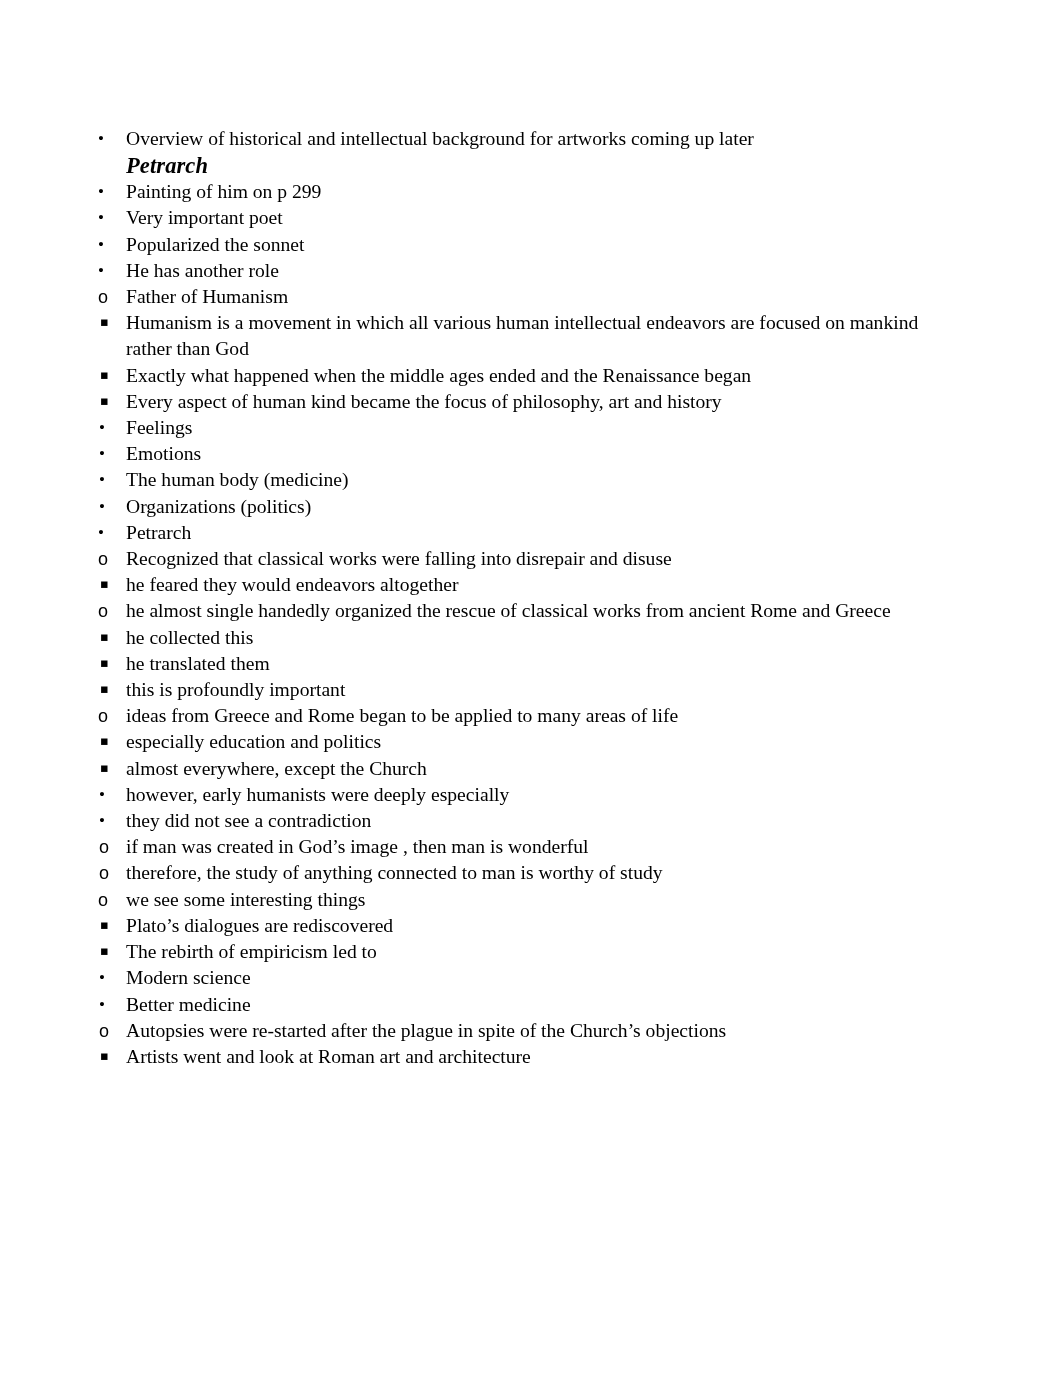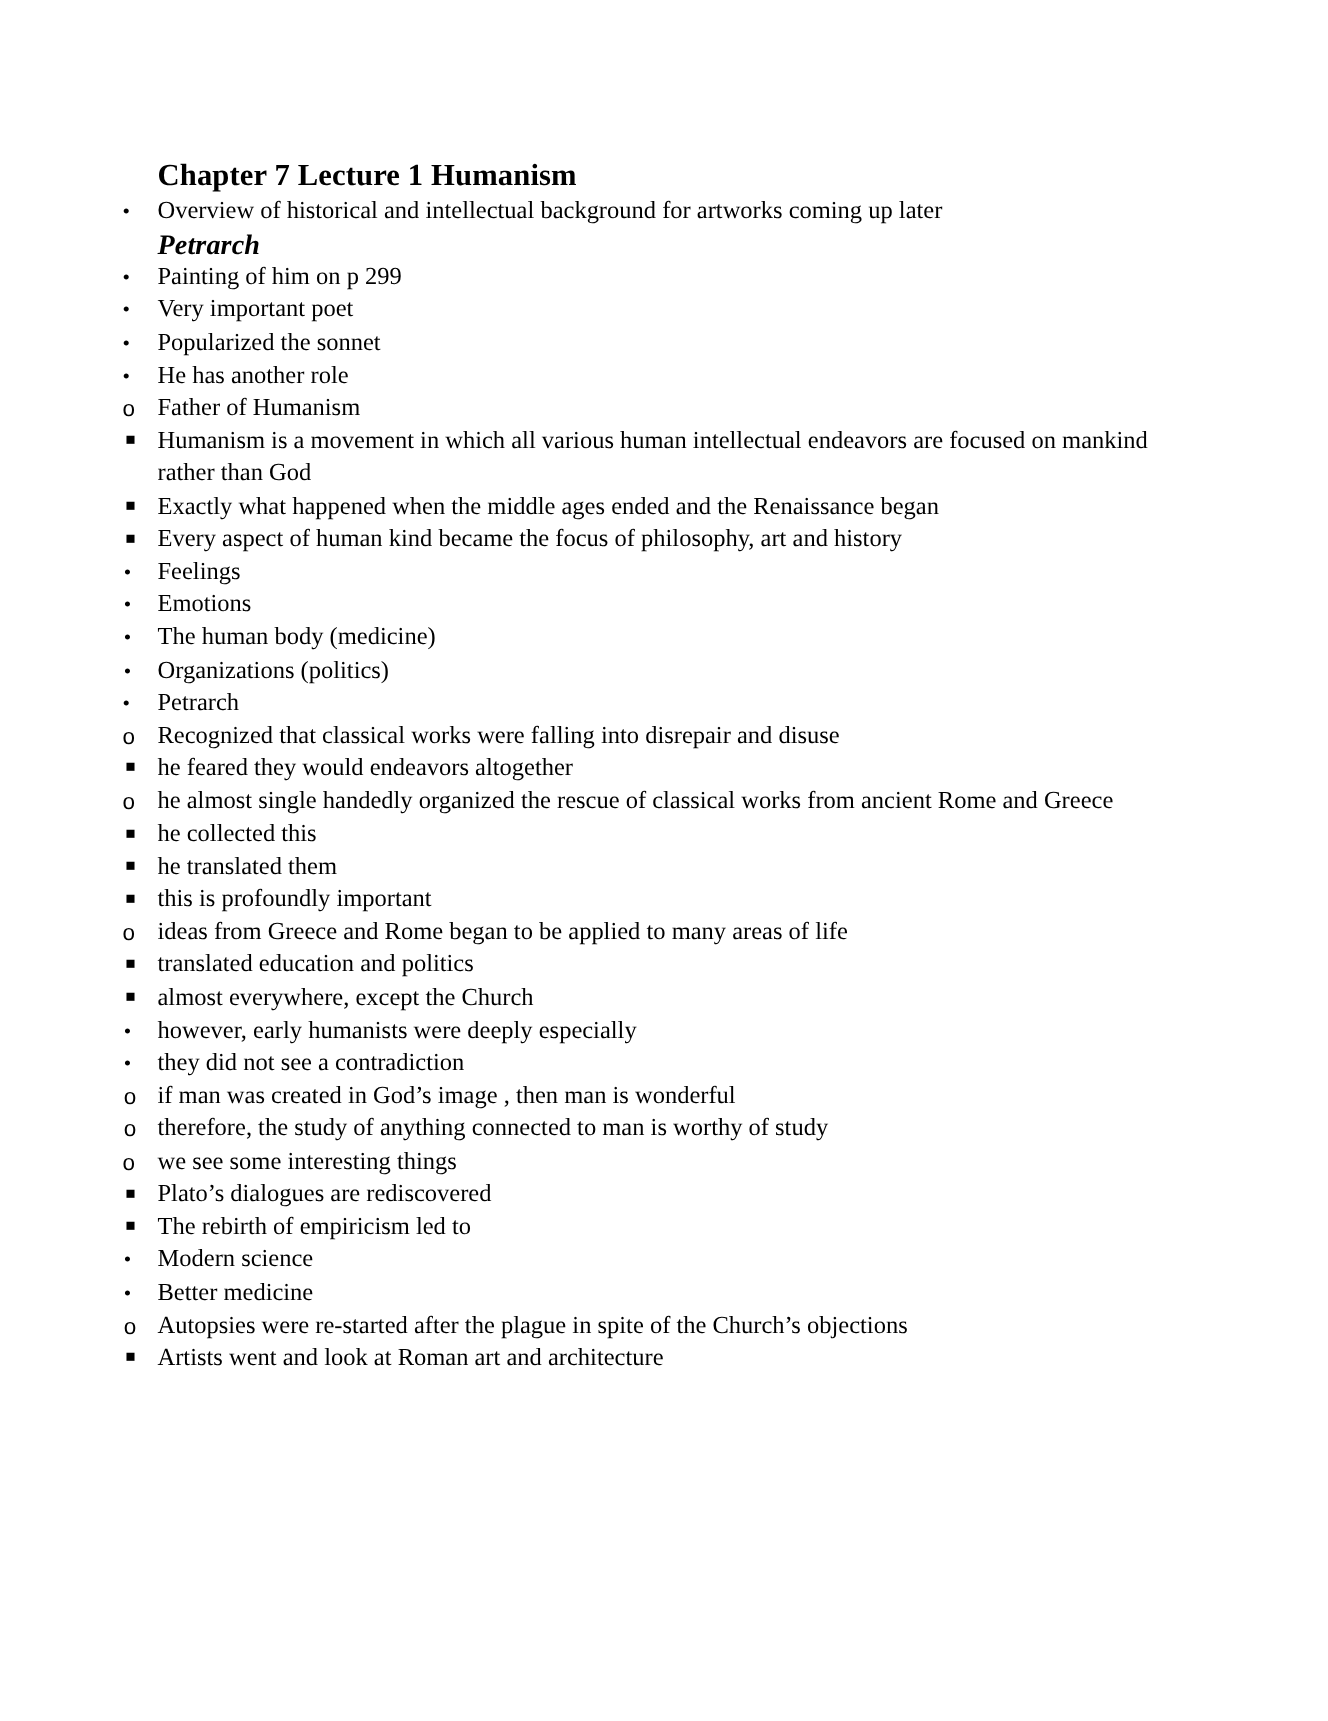--- a/index.html
+++ b/index.html
@@ -77,21 +77,20 @@
   .lvl5 { margin-left: 312px; }
   .lvl5 > .bullet { left: -27px; top: 0; font-size: 18px; font-family: "Liberation Sans","DejaVu Sans",sans-serif; }
 
   .sq { font-family: "DejaVu Sans", sans-serif; }
 </style>
 </head>
 <body>
 
 <div class="page">
 
-  <h1 class="doc-title">Chapter 7 Lecture 1 Humanism</h1>
 
   <div id="sections-root">
       <ul class="outline">
         <li class="item lvl1">
           <span class="bullet">•</span>
           <span class="text">Overview of historical and intellectual background for artworks coming up later</span>
         </li>
       </ul>
       <div class="section-head">Petrarch</div>
       <ul class="outline">
@@ -170,21 +169,21 @@
         <li class="item lvl3">
           <span class="bullet sq">▪</span>
           <span class="text">this is profoundly important</span>
         </li>
         <li class="item lvl2">
           <span class="bullet">o</span>
           <span class="text">ideas from Greece and Rome began to be applied to many areas of life</span>
         </li>
         <li class="item lvl3">
           <span class="bullet sq">▪</span>
-          <span class="text">translated education and politics</span>
+          <span class="text">especially education and politics</span>
         </li>
         <li class="item lvl3">
           <span class="bullet sq">▪</span>
           <span class="text">almost everywhere, except the Church</span>
         </li>
         <li class="item lvl4">
           <span class="bullet">•</span>
           <span class="text">however, early humanists were deeply especially</span>
         </li>
         <li class="item lvl4">

